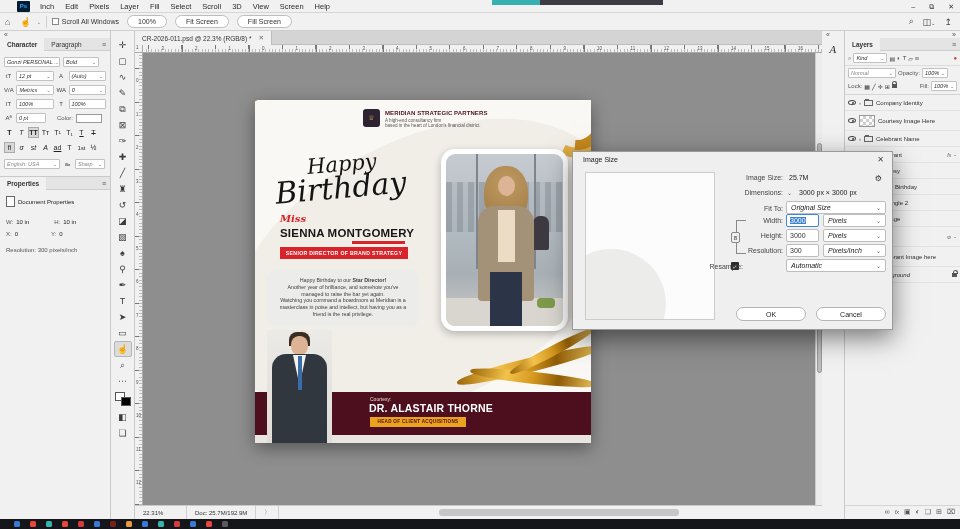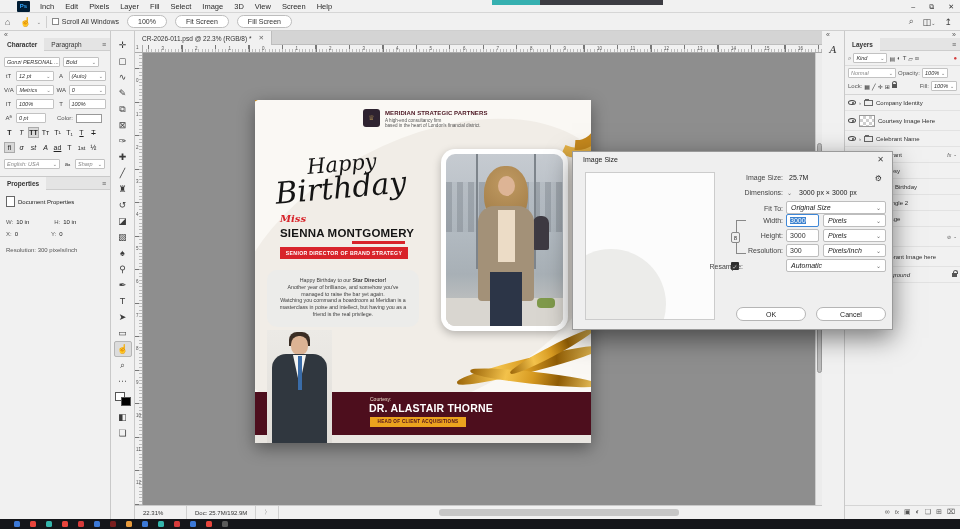--- a/index.html
+++ b/index.html
@@ -166,21 +166,21 @@
 
   <div id="menubar">
     <div id="ps-logo">Ps</div>
     <div id="menu-items">
         <span class="menu-item">Inch</span>
         <span class="menu-item">Edit</span>
         <span class="menu-item">Pixels</span>
         <span class="menu-item">Layer</span>
         <span class="menu-item">Fill</span>
         <span class="menu-item">Select</span>
-        <span class="menu-item">Image</span>
+        <span class="menu-item">Scroll</span>
         <span class="menu-item">3D</span>
         <span class="menu-item">View</span>
         <span class="menu-item">Screen</span>
         <span class="menu-item">Help</span>
       </div>
     <div id="win-controls">
       <span>–</span>
       <span>⧉</span>
       <span>✕</span>
     </div>

